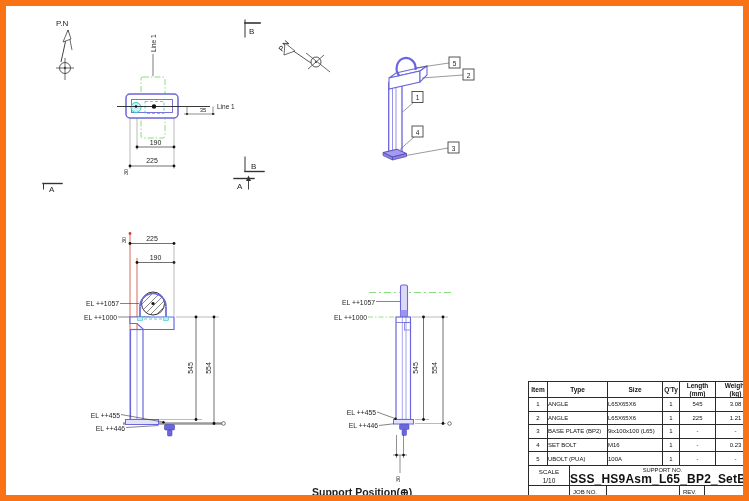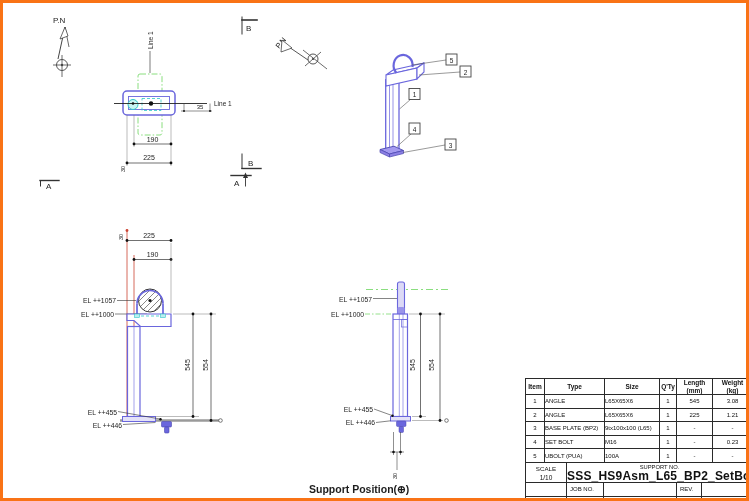--- a/index.html
+++ b/index.html
@@ -1,16 +1,16 @@
 <!DOCTYPE html>
 <html><head>
 <meta charset="utf-8">
 <style>
   html,body{margin:0;padding:0;background:#e8e8e8}
-  .page{position:relative;width:749px;height:501px;background:#fff;border:3px solid #f97316;
+  .page{position:relative;width:749px;height:501px;background:#fff;border:6px solid #f97316;
         box-sizing:border-box;font-family:"Liberation Sans",sans-serif;overflow:hidden}
   svg.dwg{position:absolute;left:0;top:0}
   svg text{font-family:"Liberation Sans",sans-serif;fill:#1d1d1d}
   .bom{position:absolute;left:522px;top:375px;width:227px;color:#111}
   .bom table{border-collapse:collapse;table-layout:fixed;width:227px}
   .bom th,.bom td{border:1px solid #2a2a2a;overflow:hidden;white-space:nowrap;padding:0}
   .bom th{font-size:6.5px;line-height:1.15;height:15px;font-weight:bold}
   .bom td{font-size:6px;height:12.6px}
   .c{text-align:center}
   .l{text-align:left;padding-left:2px}

